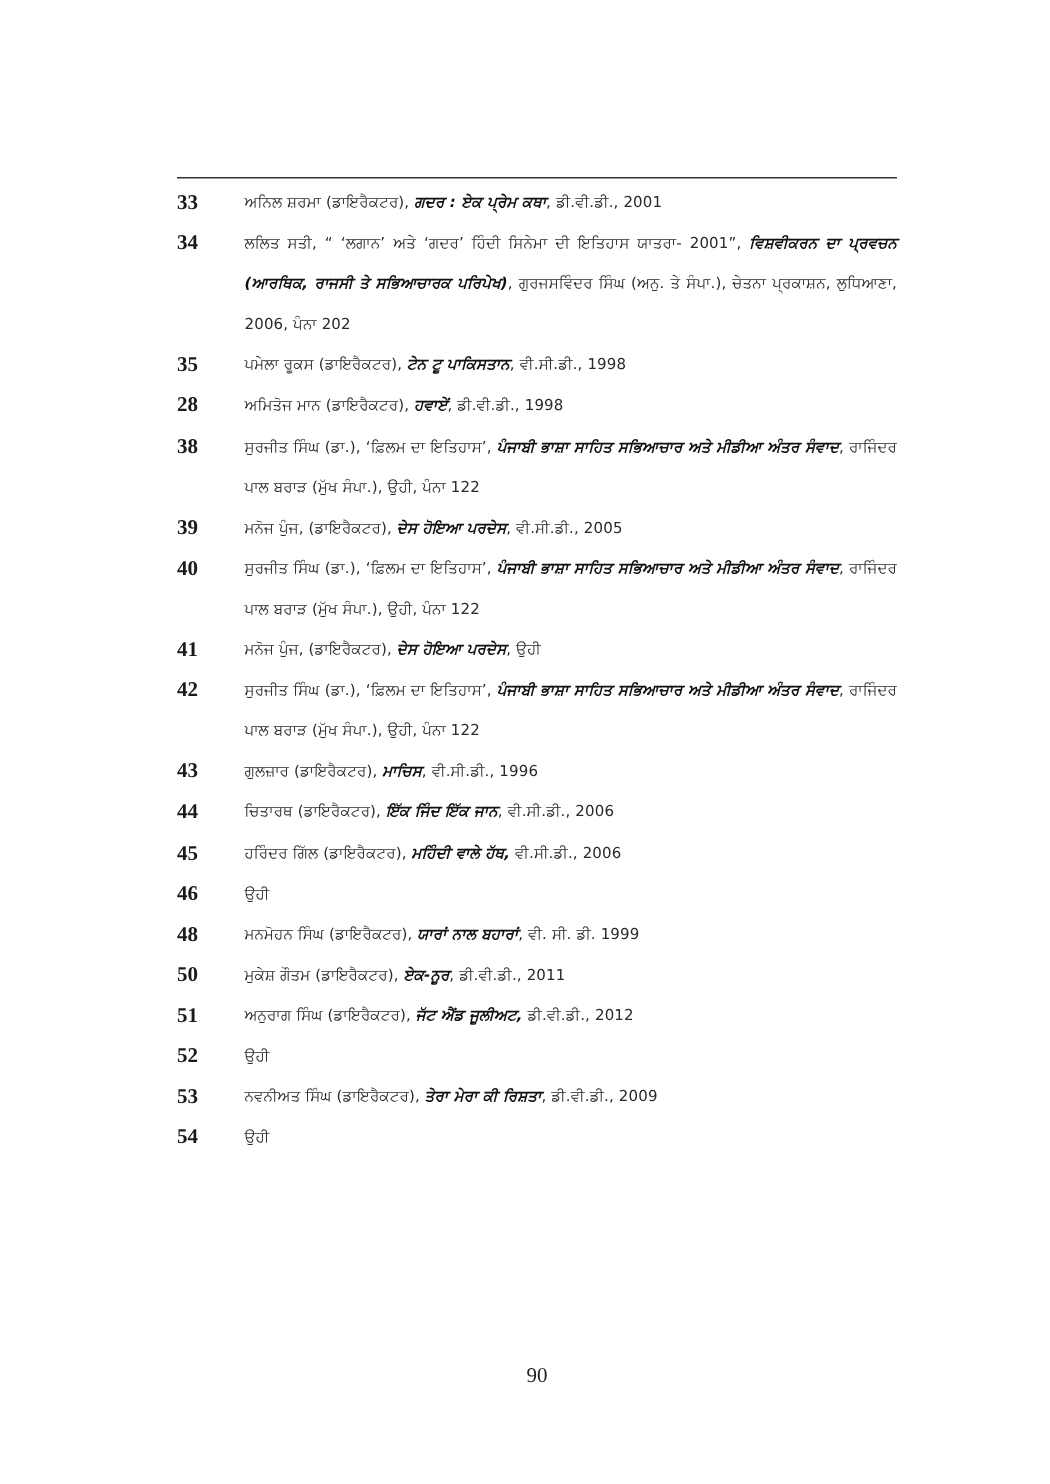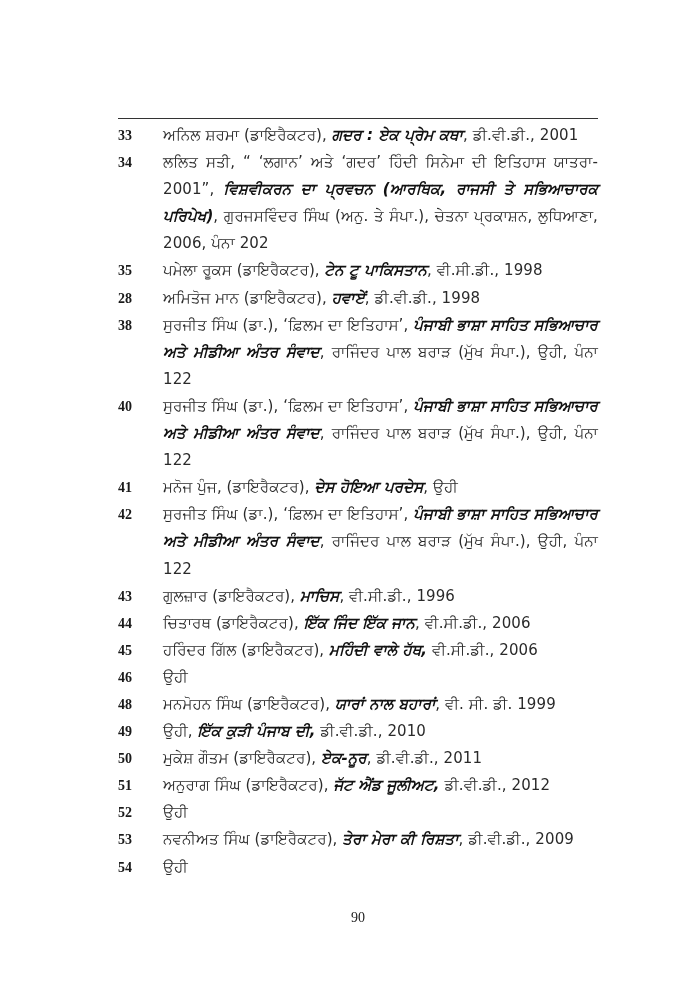--- a/index.html
+++ b/index.html
@@ -49,21 +49,21 @@
       width: 45px;
       font-family: "Liberation Serif", "DejaVu Serif", serif;
       font-weight: bold;
       font-size: 14px;
       line-height: 27.1px;
       color: #1a1a1a;
     }
     .ref-body {
       flex: 1 1 auto;
       font-family: "DejaVu Sans", "Liberation Sans", sans-serif;
-      font-size: 15px;
+      font-size: 10px;
       line-height: 27.1px;
       text-align: justify;
       text-align-last: left;
       color: #2a2a2a;
       letter-spacing: 0.1px;
     }
     .ref-body .seg-title {
       font-weight: bold;
       font-style: italic;
       color: #111111;
@@ -100,20 +100,24 @@
       </li>
     <li class="ref">
         <span class="ref-num">28</span>
         <span class="ref-body"><span>ਅਮਿਤੋਜ ਮਾਨ (ਡਾਇਰੈਕਟਰ), </span><span class="seg-title">ਹਵਾਏਂ</span><span>, ਡੀ.ਵੀ.ਡੀ., 1998</span></span>
       </li>
     <li class="ref">
         <span class="ref-num">38</span>
         <span class="ref-body"><span>ਸੁਰਜੀਤ ਸਿੰਘ (ਡਾ.), ‘ਫ਼ਿਲਮ ਦਾ ਇਤਿਹਾਸ’, </span><span class="seg-title">ਪੰਜਾਬੀ ਭਾਸ਼ਾ ਸਾਹਿਤ ਸਭਿਆਚਾਰ ਅਤੇ ਮੀਡੀਆ ਅੰਤਰ ਸੰਵਾਦ</span><span>, ਰਾਜਿੰਦਰ ਪਾਲ ਬਰਾੜ (ਮੁੱਖ ਸੰਪਾ.), ਉਹੀ, ਪੰਨਾ 122</span></span>
       </li>
     <li class="ref">
+        <span class="ref-num">39</span>
+        <span class="ref-body"><span>ਮਨੋਜ ਪੁੰਜ, (ਡਾਇਰੈਕਟਰ), </span><span class="seg-title">ਦੇਸ ਹੋਇਆ ਪਰਦੇਸ</span><span>, ਵੀ.ਸੀ.ਡੀ., 2005</span></span>
+      </li>
+    <li class="ref">
         <span class="ref-num">40</span>
         <span class="ref-body"><span>ਸੁਰਜੀਤ ਸਿੰਘ (ਡਾ.), ‘ਫ਼ਿਲਮ ਦਾ ਇਤਿਹਾਸ’, </span><span class="seg-title">ਪੰਜਾਬੀ ਭਾਸ਼ਾ ਸਾਹਿਤ ਸਭਿਆਚਾਰ ਅਤੇ ਮੀਡੀਆ ਅੰਤਰ ਸੰਵਾਦ</span><span>, ਰਾਜਿੰਦਰ ਪਾਲ ਬਰਾੜ (ਮੁੱਖ ਸੰਪਾ.), ਉਹੀ, ਪੰਨਾ 122</span></span>
       </li>
     <li class="ref">
         <span class="ref-num">41</span>
         <span class="ref-body"><span>ਮਨੋਜ ਪੁੰਜ, (ਡਾਇਰੈਕਟਰ), </span><span class="seg-title">ਦੇਸ ਹੋਇਆ ਪਰਦੇਸ</span><span>, ਉਹੀ</span></span>
       </li>
     <li class="ref">
         <span class="ref-num">42</span>
         <span class="ref-body"><span>ਸੁਰਜੀਤ ਸਿੰਘ (ਡਾ.), ‘ਫ਼ਿਲਮ ਦਾ ਇਤਿਹਾਸ’, </span><span class="seg-title">ਪੰਜਾਬੀ ਭਾਸ਼ਾ ਸਾਹਿਤ ਸਭਿਆਚਾਰ ਅਤੇ ਮੀਡੀਆ ਅੰਤਰ ਸੰਵਾਦ</span><span>, ਰਾਜਿੰਦਰ ਪਾਲ ਬਰਾੜ (ਮੁੱਖ ਸੰਪਾ.), ਉਹੀ, ਪੰਨਾ 122</span></span>
@@ -132,24 +136,20 @@
       </li>
     <li class="ref">
         <span class="ref-num">46</span>
         <span class="ref-body"><span>ਉਹੀ</span><span class="seg-title"></span><span></span></span>
       </li>
     <li class="ref">
         <span class="ref-num">48</span>
         <span class="ref-body"><span>ਮਨਮੋਹਨ ਸਿੰਘ (ਡਾਇਰੈਕਟਰ), </span><span class="seg-title">ਯਾਰਾਂ ਨਾਲ ਬਹਾਰਾਂ</span><span>, ਵੀ. ਸੀ. ਡੀ. 1999</span></span>
       </li>
     <li class="ref">
-        <span class="ref-num">49</span>
-        <span class="ref-body"><span>ਉਹੀ, </span><span class="seg-title">ਇੱਕ ਕੁੜੀ ਪੰਜਾਬ ਦੀ,</span><span> ਡੀ.ਵੀ.ਡੀ., 2010</span></span>
-      </li>
-    <li class="ref">
         <span class="ref-num">50</span>
         <span class="ref-body"><span>ਮੁਕੇਸ਼ ਗੌਤਮ (ਡਾਇਰੈਕਟਰ), </span><span class="seg-title">ਏਕ-ਨੂਰ</span><span>, ਡੀ.ਵੀ.ਡੀ., 2011</span></span>
       </li>
     <li class="ref">
         <span class="ref-num">51</span>
         <span class="ref-body"><span>ਅਨੁਰਾਗ ਸਿੰਘ (ਡਾਇਰੈਕਟਰ), </span><span class="seg-title">ਜੱਟ ਐਂਡ ਜੂਲੀਅਟ,</span><span> ਡੀ.ਵੀ.ਡੀ., 2012</span></span>
       </li>
     <li class="ref">
         <span class="ref-num">52</span>
         <span class="ref-body"><span>ਉਹੀ</span><span class="seg-title"></span><span></span></span>

